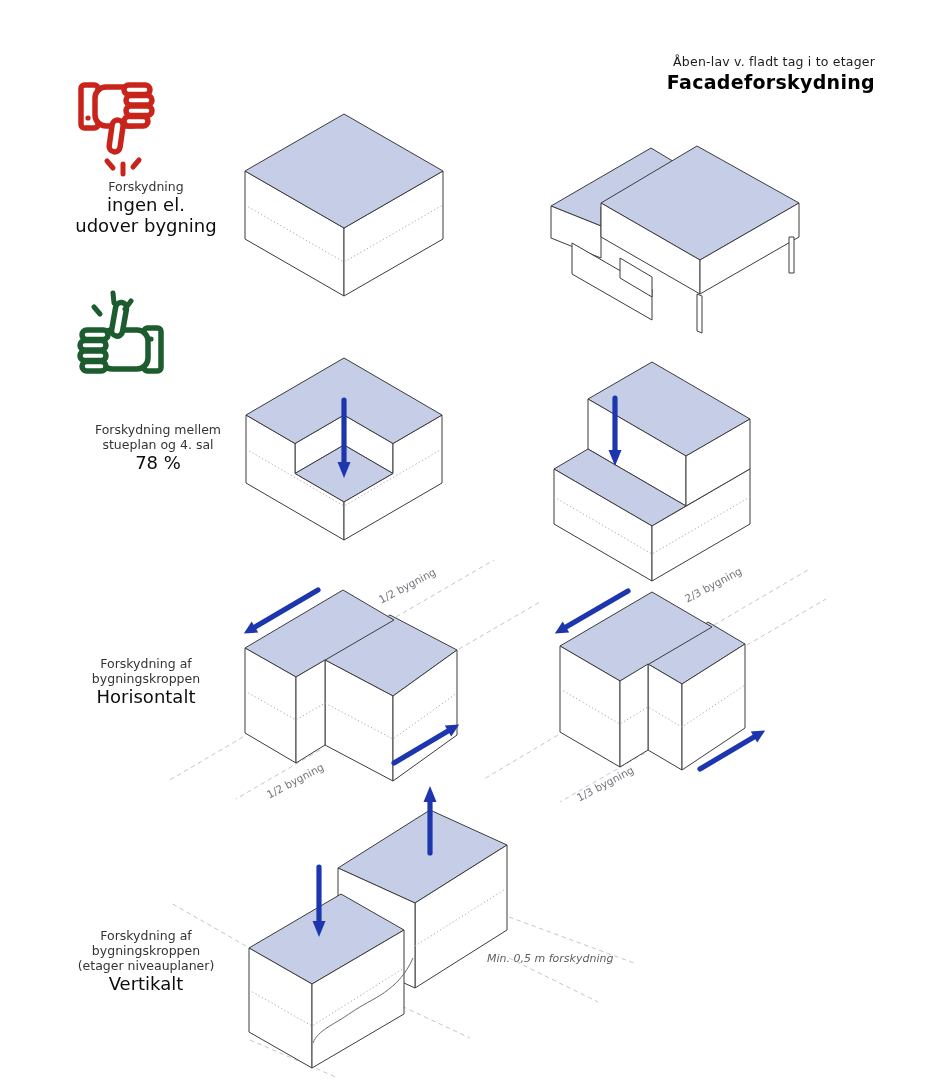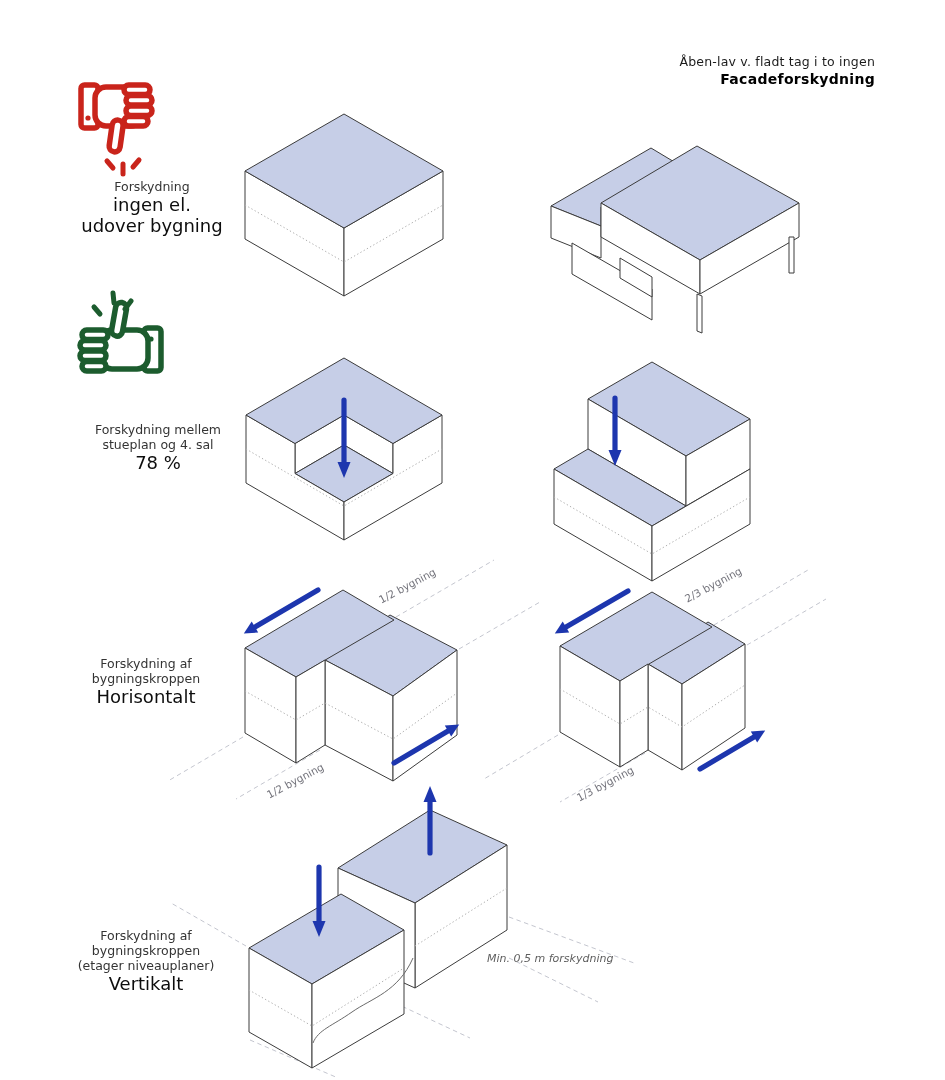--- a/index.html
+++ b/index.html
@@ -1,21 +1,21 @@
 <!DOCTYPE html>
 <html><head>
 <meta charset="utf-8">
 <style>
   html,body{margin:0;padding:0;background:#ffffff;}
   .page{position:relative;width:945px;height:1080px;background:#ffffff;overflow:hidden;
         font-family:"DejaVu Sans","Liberation Sans",sans-serif;color:#222;}
   .abs{position:absolute;}
   .hdr{right:70px;top:54px;text-align:right;}
   .hdr .sub{font-size:12.5px;color:#1c1c1c;letter-spacing:.2px;}
-  .hdr .ttl{font-size:14px;font-weight:bold;color:#000;margin-top:2px;letter-spacing:.3px;}
+  .hdr .ttl{font-size:19px;font-weight:bold;color:#000;margin-top:2px;letter-spacing:.3px;}
   .lbl{width:190px;text-align:center;}
   .lbl .s{font-size:12.5px;line-height:15px;color:#343434;}
   .lbl .b{font-size:18px;line-height:21px;font-weight:normal;color:#0d0d0d;}
   svg{position:absolute;overflow:visible;}
   .face{fill:#ffffff;stroke:#3c3c3c;stroke-width:1;stroke-linejoin:round;}
   .roof{fill:#c6cee7;stroke:#3c3c3c;stroke-width:1;stroke-linejoin:round;}
   .dot{fill:none;stroke:#adadad;stroke-width:1;stroke-dasharray:1.3 2.4;}
   .gdash{fill:none;stroke:#c4c6cf;stroke-width:1;stroke-dasharray:4.5 3.5;}
   .arr{stroke:#1d36ae;stroke-width:5.2;stroke-linecap:round;fill:none;}
   .tip{fill:#1d36ae;stroke:none;}
@@ -24,21 +24,21 @@
   .ic{fill:#ffffff;stroke-width:5.5;stroke-linecap:round;stroke-linejoin:round;}
   .red{stroke:#c9241b;} .grn{stroke:#1c5c2e;}
   .spark{fill:none;stroke-width:5;stroke-linecap:round;}
 </style>
 </head>
 <body>
 
 <div class="page">
 
   <div class="abs hdr">
-    <div class="sub">Åben-lav v. fladt tag i to ingen</div>
+    <div class="sub">Åben-lav v. fladt tag i to etager</div>
     <div class="ttl">Facadeforskydning</div>
   </div>
 
   <svg class="abs" style="left:74px;top:78px;" width="95" height="100" viewBox="0 0 95 100">
     <rect class="ic red" x="7" y="7" width="17" height="43" rx="3.5"></rect>
     <rect class="ic red" x="21" y="9" width="47" height="39" rx="11"></rect>
     <rect class="ic red" x="50" y="7" width="26" height="9.5" rx="4.7"></rect>
     <rect class="ic red" x="52" y="17.5" width="26" height="9.5" rx="4.7"></rect>
     <rect class="ic red" x="52" y="28" width="26" height="9.5" rx="4.7"></rect>
     <rect class="ic red" x="50" y="38.5" width="24" height="9.5" rx="4.7"></rect>
@@ -56,21 +56,21 @@
     <rect class="ic grn" x="6" y="52.5" width="26" height="9.5" rx="4.7"></rect>
     <rect class="ic grn" x="6" y="63" width="26" height="9.5" rx="4.7"></rect>
     <rect class="ic grn" x="8" y="73.5" width="24" height="9.5" rx="4.7"></rect>
     <rect class="ic grn" x="37" y="14" width="11" height="34" rx="5.5" transform="rotate(10 42 46)"></rect>
     <circle cx="77" cy="51" r="2.6" fill="#1c5c2e"></circle>
     <path class="spark grn" d="M20,19 L26,26"></path>
     <path class="spark grn" d="M39,5 L40,15"></path>
     <path class="spark grn" d="M57,13 L51,21"></path>
   </svg>
 
-  <div class="abs lbl" style="left:57px;top:179px;">
+  <div class="abs lbl" style="left:51px;top:179px;">
     <div class="s">Forskydning</div>
     <div class="b">ingen el.</div>
     <div class="b">udover bygning</div>
   </div>
   <div class="abs lbl" style="left:63px;top:422px;">
     <div class="s">Forskydning mellem</div>
     <div class="s">stueplan og 4. sal</div>
     <div class="b">78 %</div>
   </div>
   <div class="abs lbl" style="left:51px;top:656px;">

